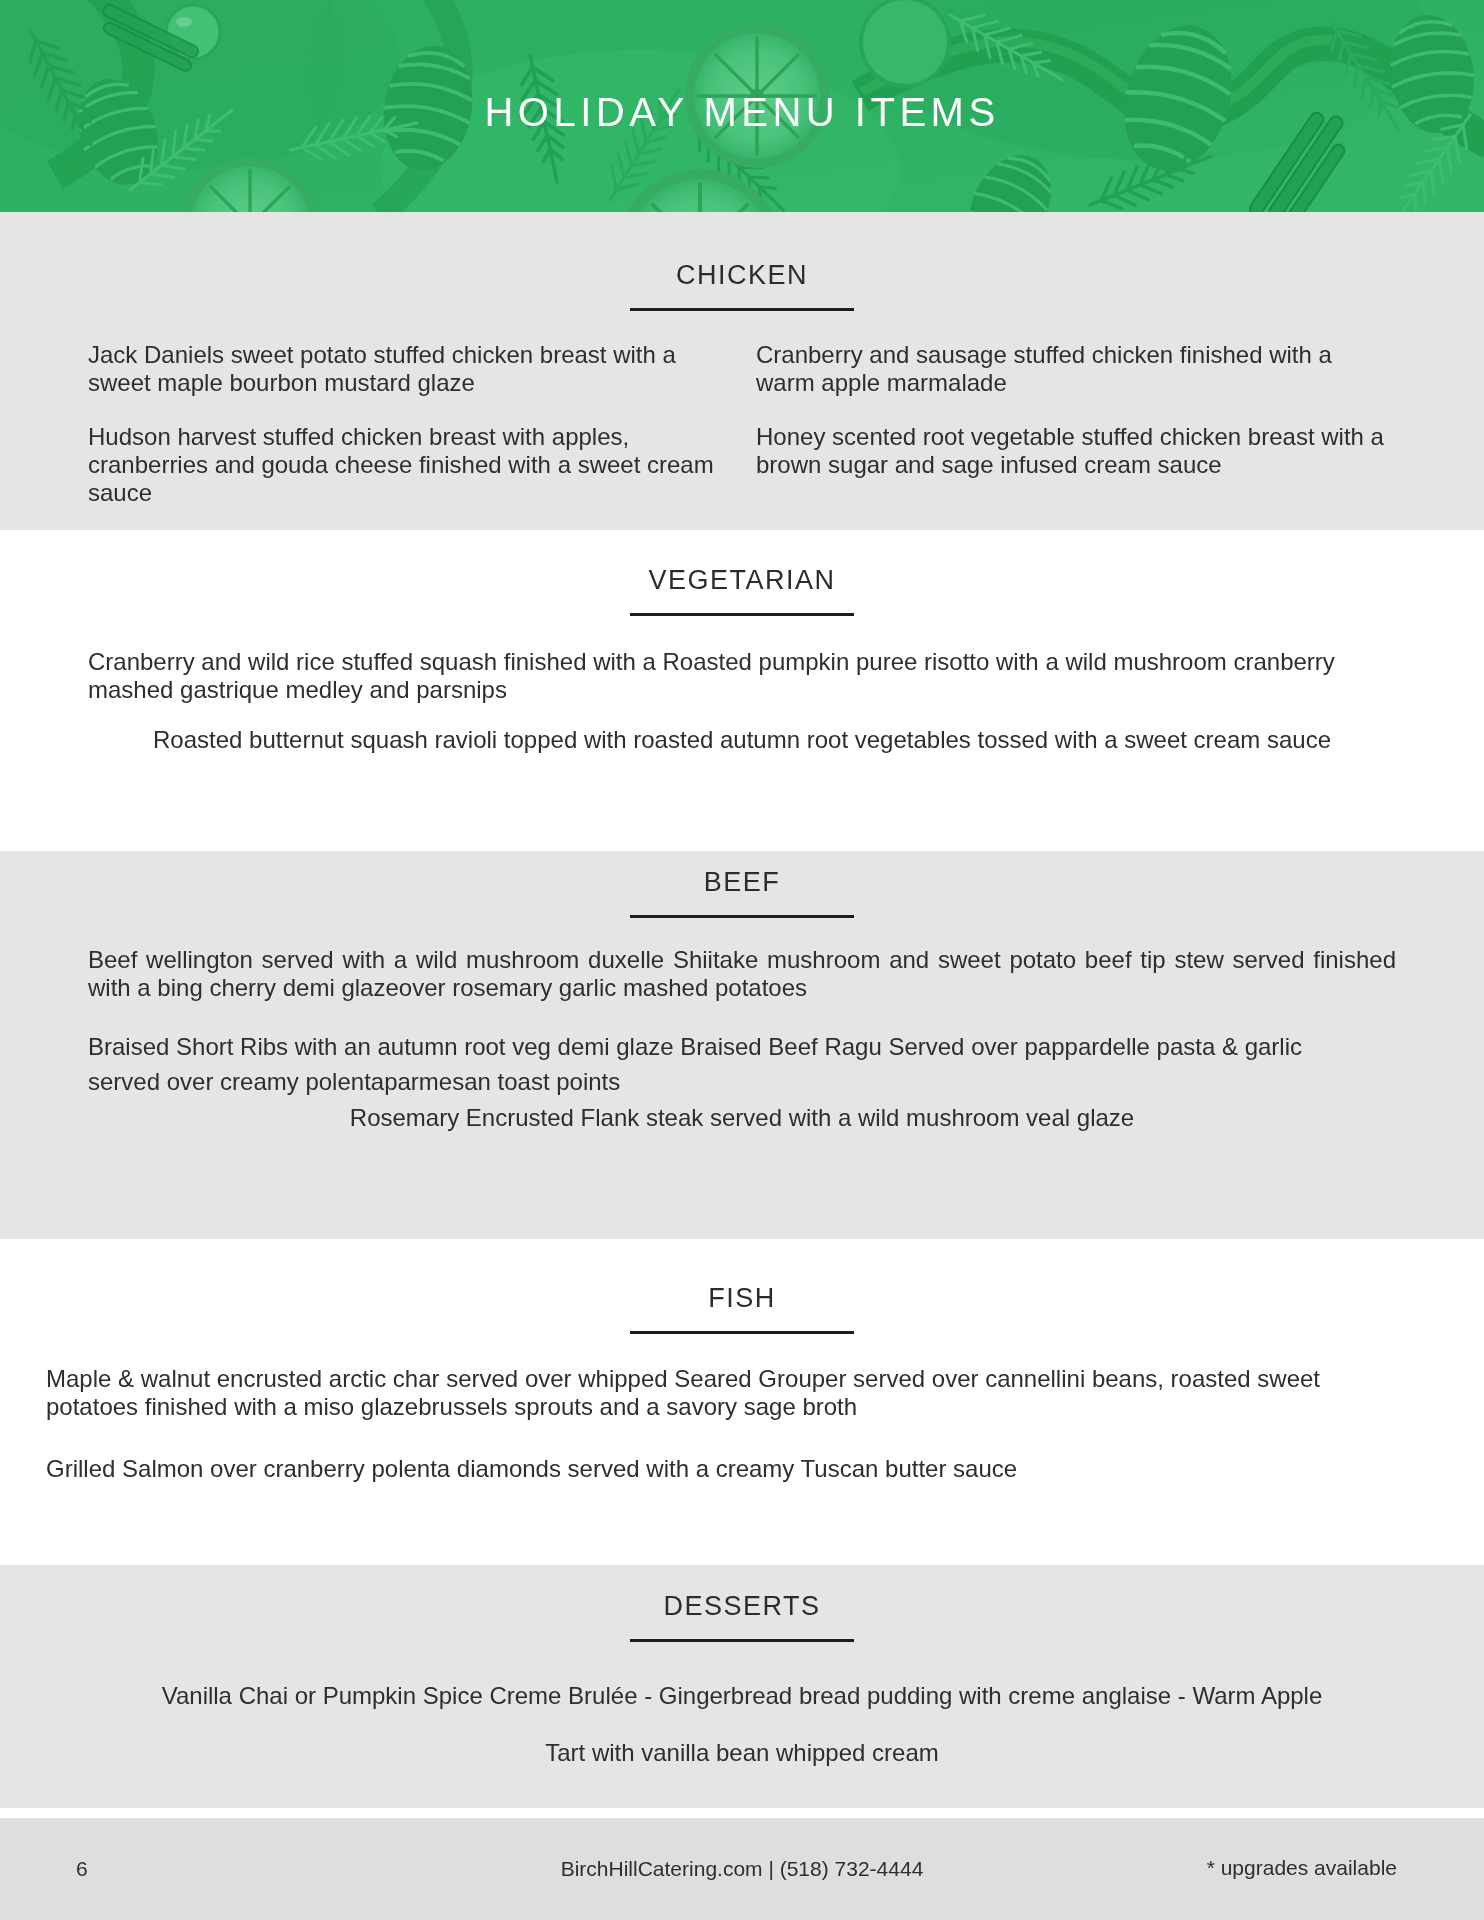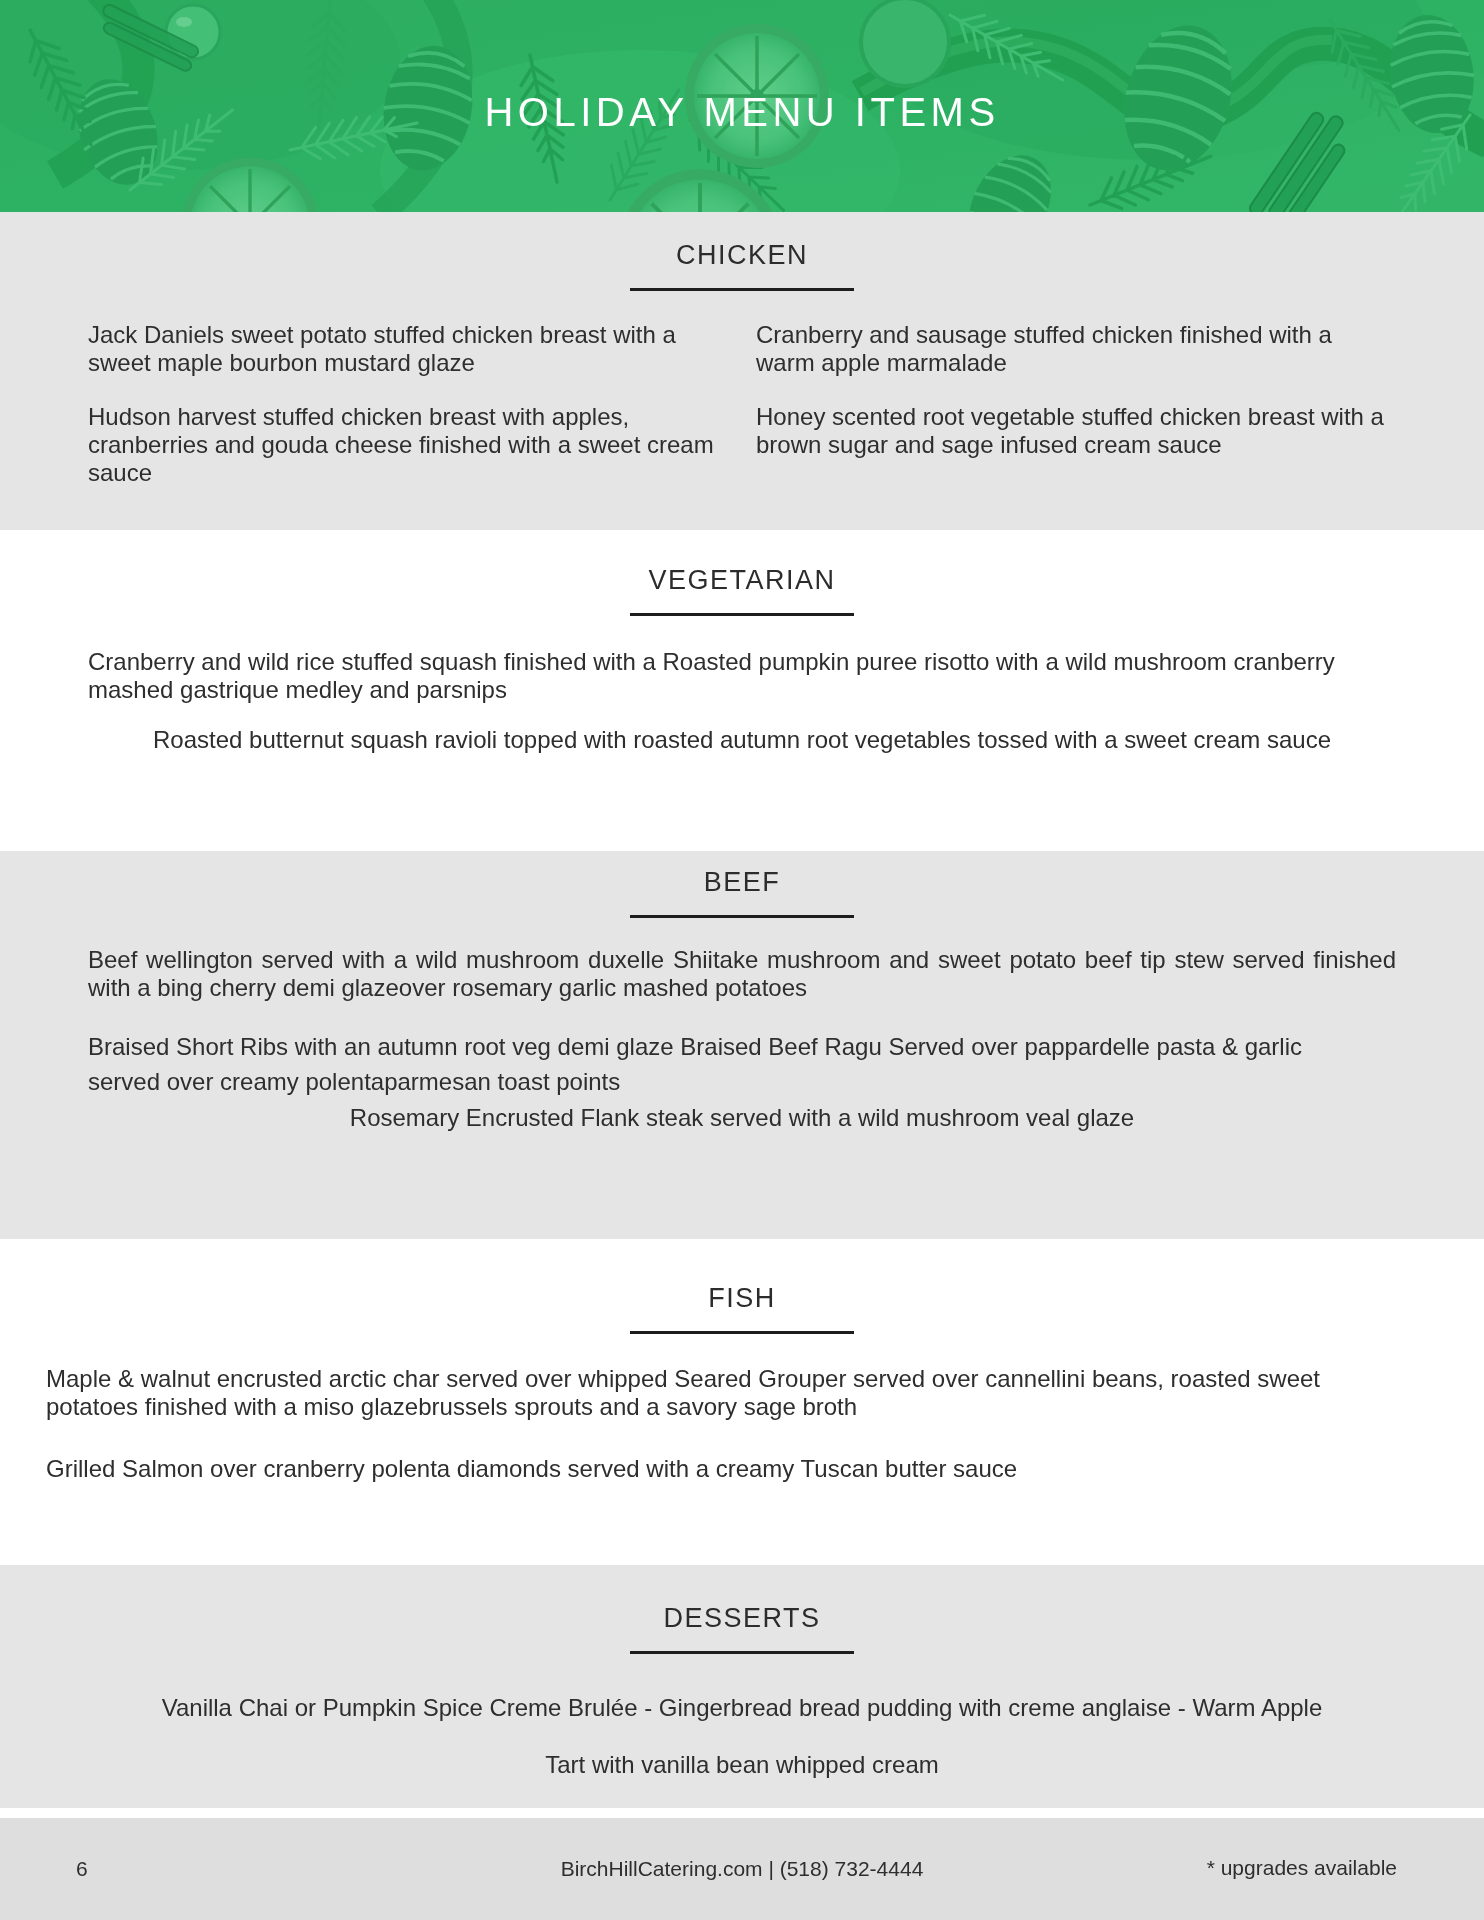--- a/index.html
+++ b/index.html
@@ -33,25 +33,25 @@
     display:flex;align-items:center;justify-content:center;
     padding-top:12px;
     color:var(--title-white);
     font-size:40px;font-weight:400;letter-spacing:4.5px;
     white-space:nowrap;
   }
   
   .band{width:100%;overflow:hidden;}
   .band.gray{background:var(--band-gray);}
   .band.white{background:#ffffff;}
-  .sec-chicken{height:318px;padding-top:26px;}
+  .sec-chicken{height:318px;padding-top:46px;}
   .sec-vegetarian{height:321px;padding-top:33px;}
   .sec-beef{height:388px;padding-top:14px;}
   .sec-fish{height:326px;padding-top:42px;}
-  .sec-desserts{height:243px;padding-top:36px;}
+  .sec-desserts{height:243px;padding-top:24px;}
   .sec-head{
     text-align:center;font-size:27px;letter-spacing:1.5px;
     color:var(--heading-dark);font-weight:400;line-height:34px;
   }
   .rule{
     width:224px;height:3px;background:var(--rule-dark);
     margin:16px auto 0;
   }
   .body-copy{font-size:24px;line-height:28px;color:var(--text-dark);}
   .sec-content{padding:0 88px;margin-top:30px;}

